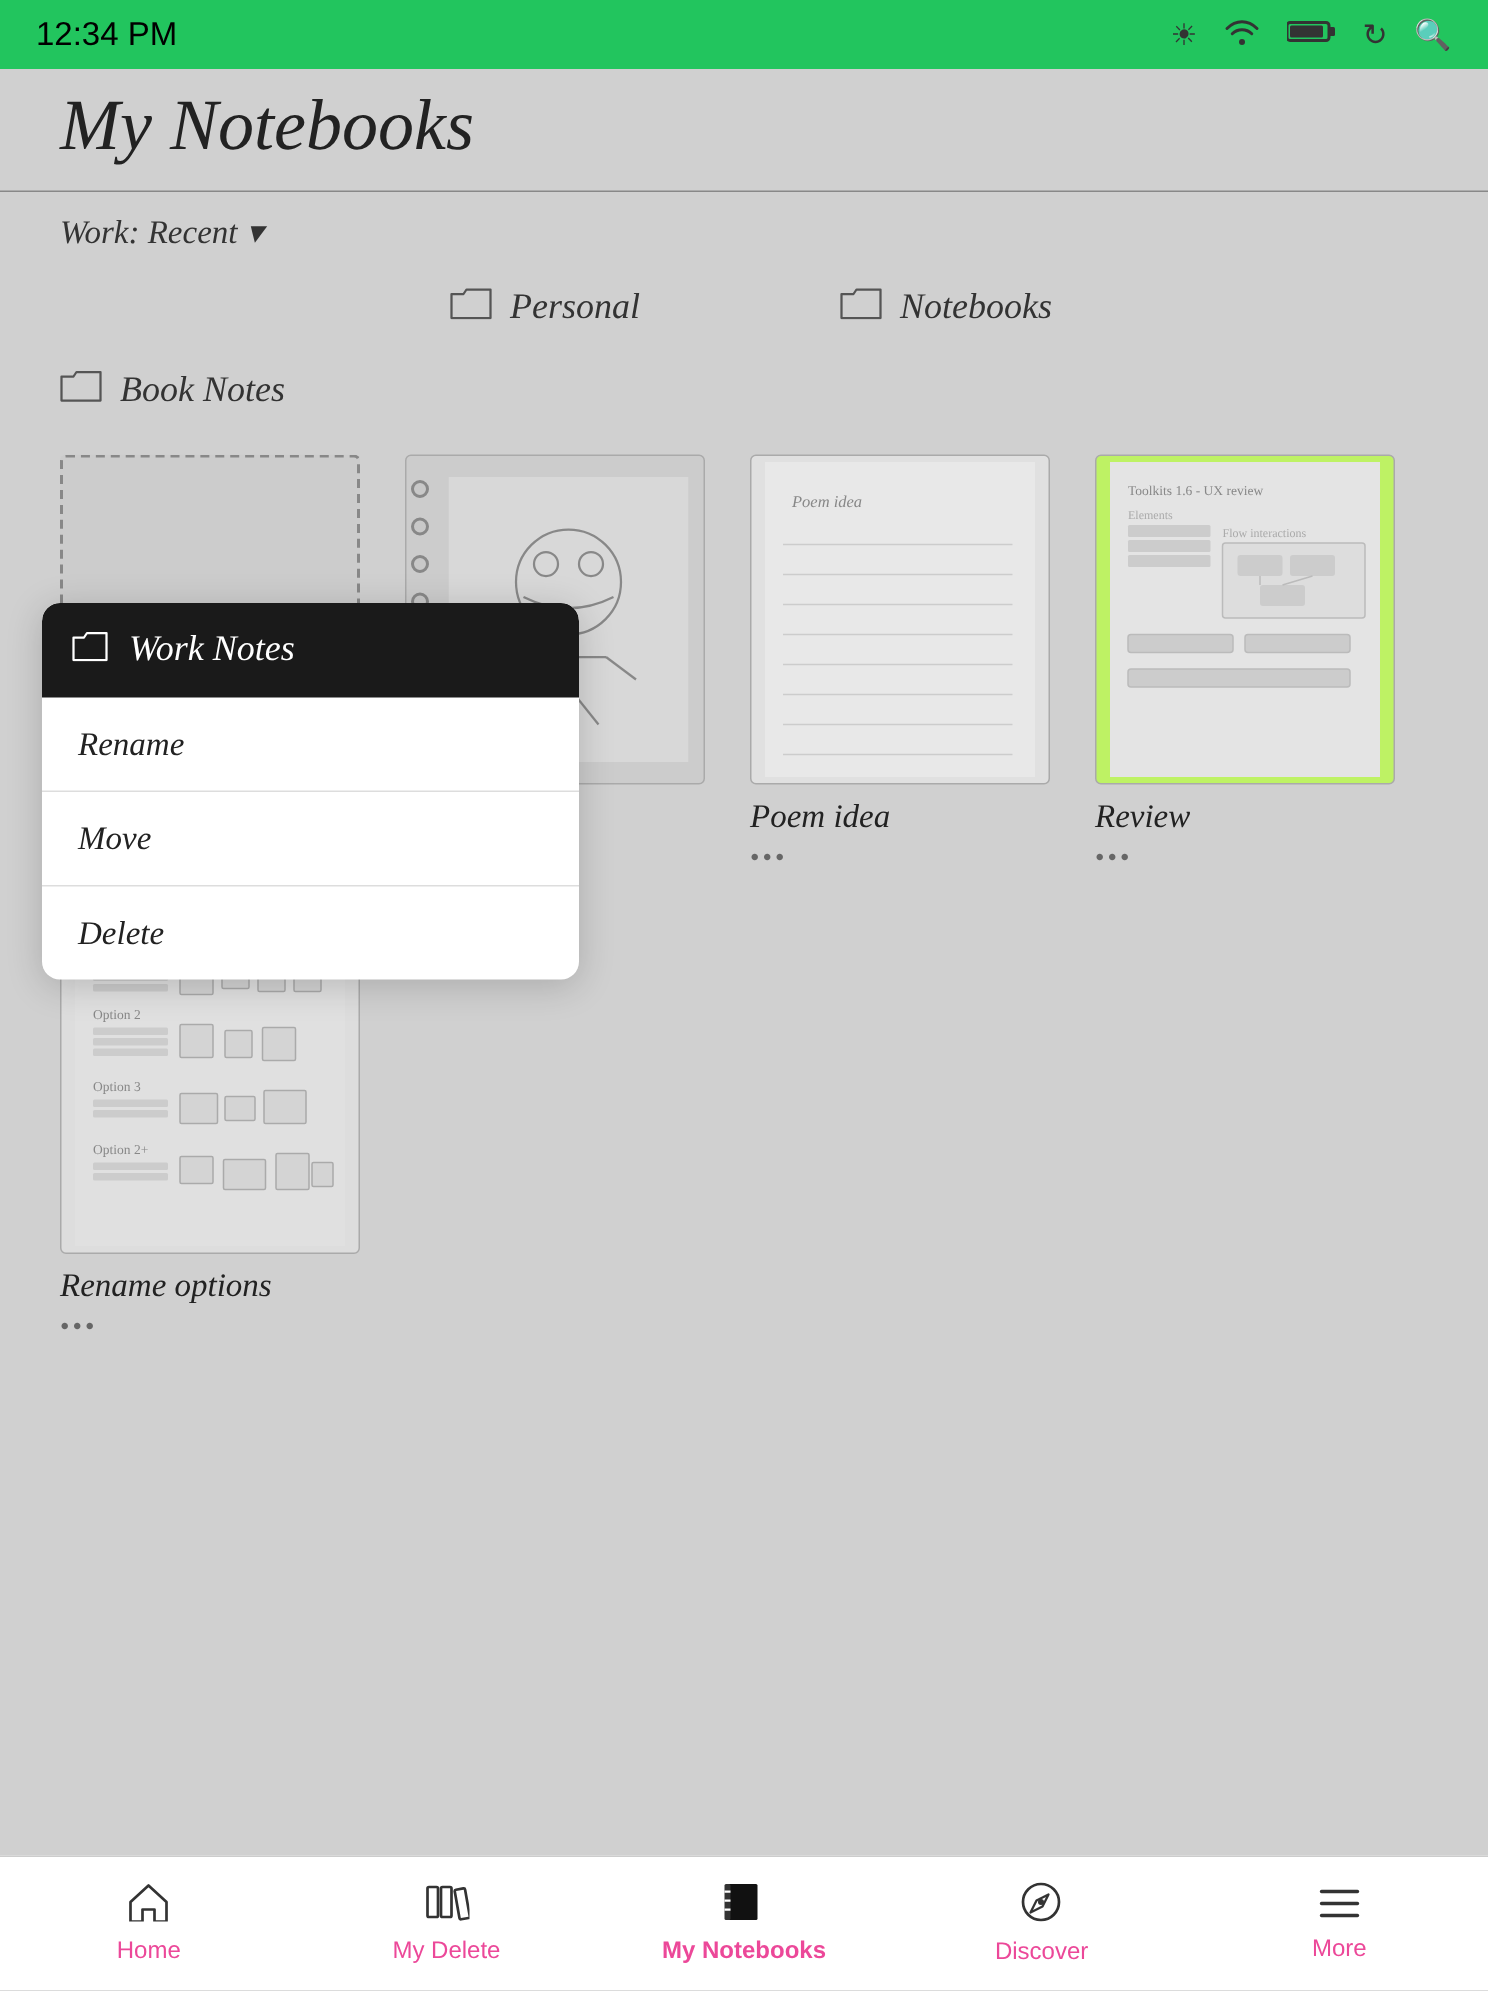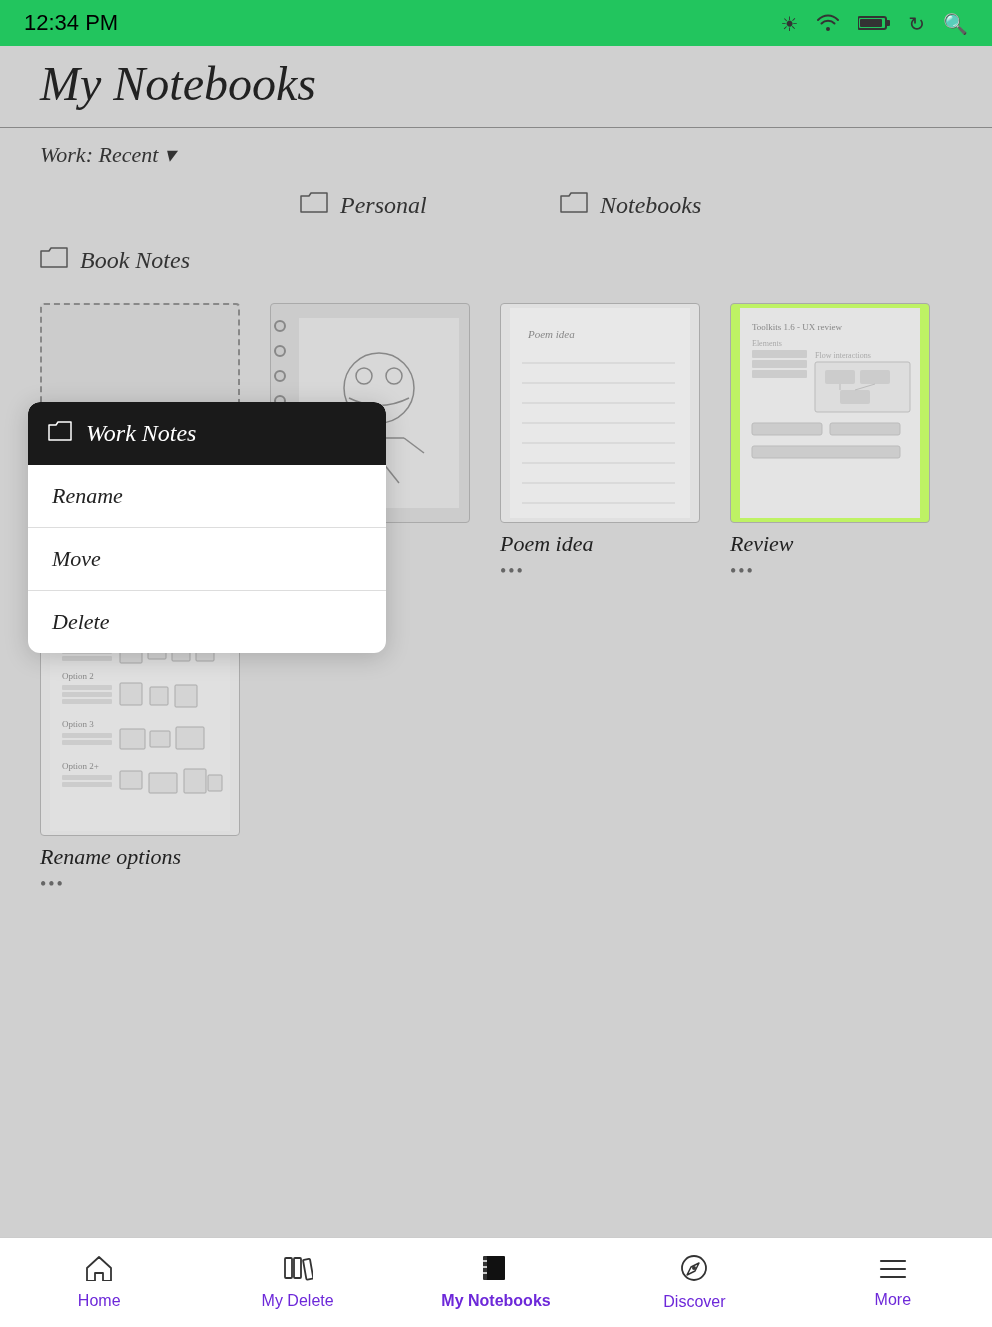--- a/index.html
+++ b/index.html
@@ -253,21 +253,21 @@
     .nav-item.active {
       font-weight: bold;
     }
     .nav-icon {
       font-size: 26px;
       color: #333;
     }
     .nav-label {
       font-size: 16px;
       font-family: Arial, sans-serif;
-      color: #6d28d9;
+      color: #ec4899;
     }
     .nav-item.active .nav-label {
       font-weight: 700;
     }
     .nav-item.active .nav-icon {
       color: #111;
     }
   </style>
 </head>
 <body>

